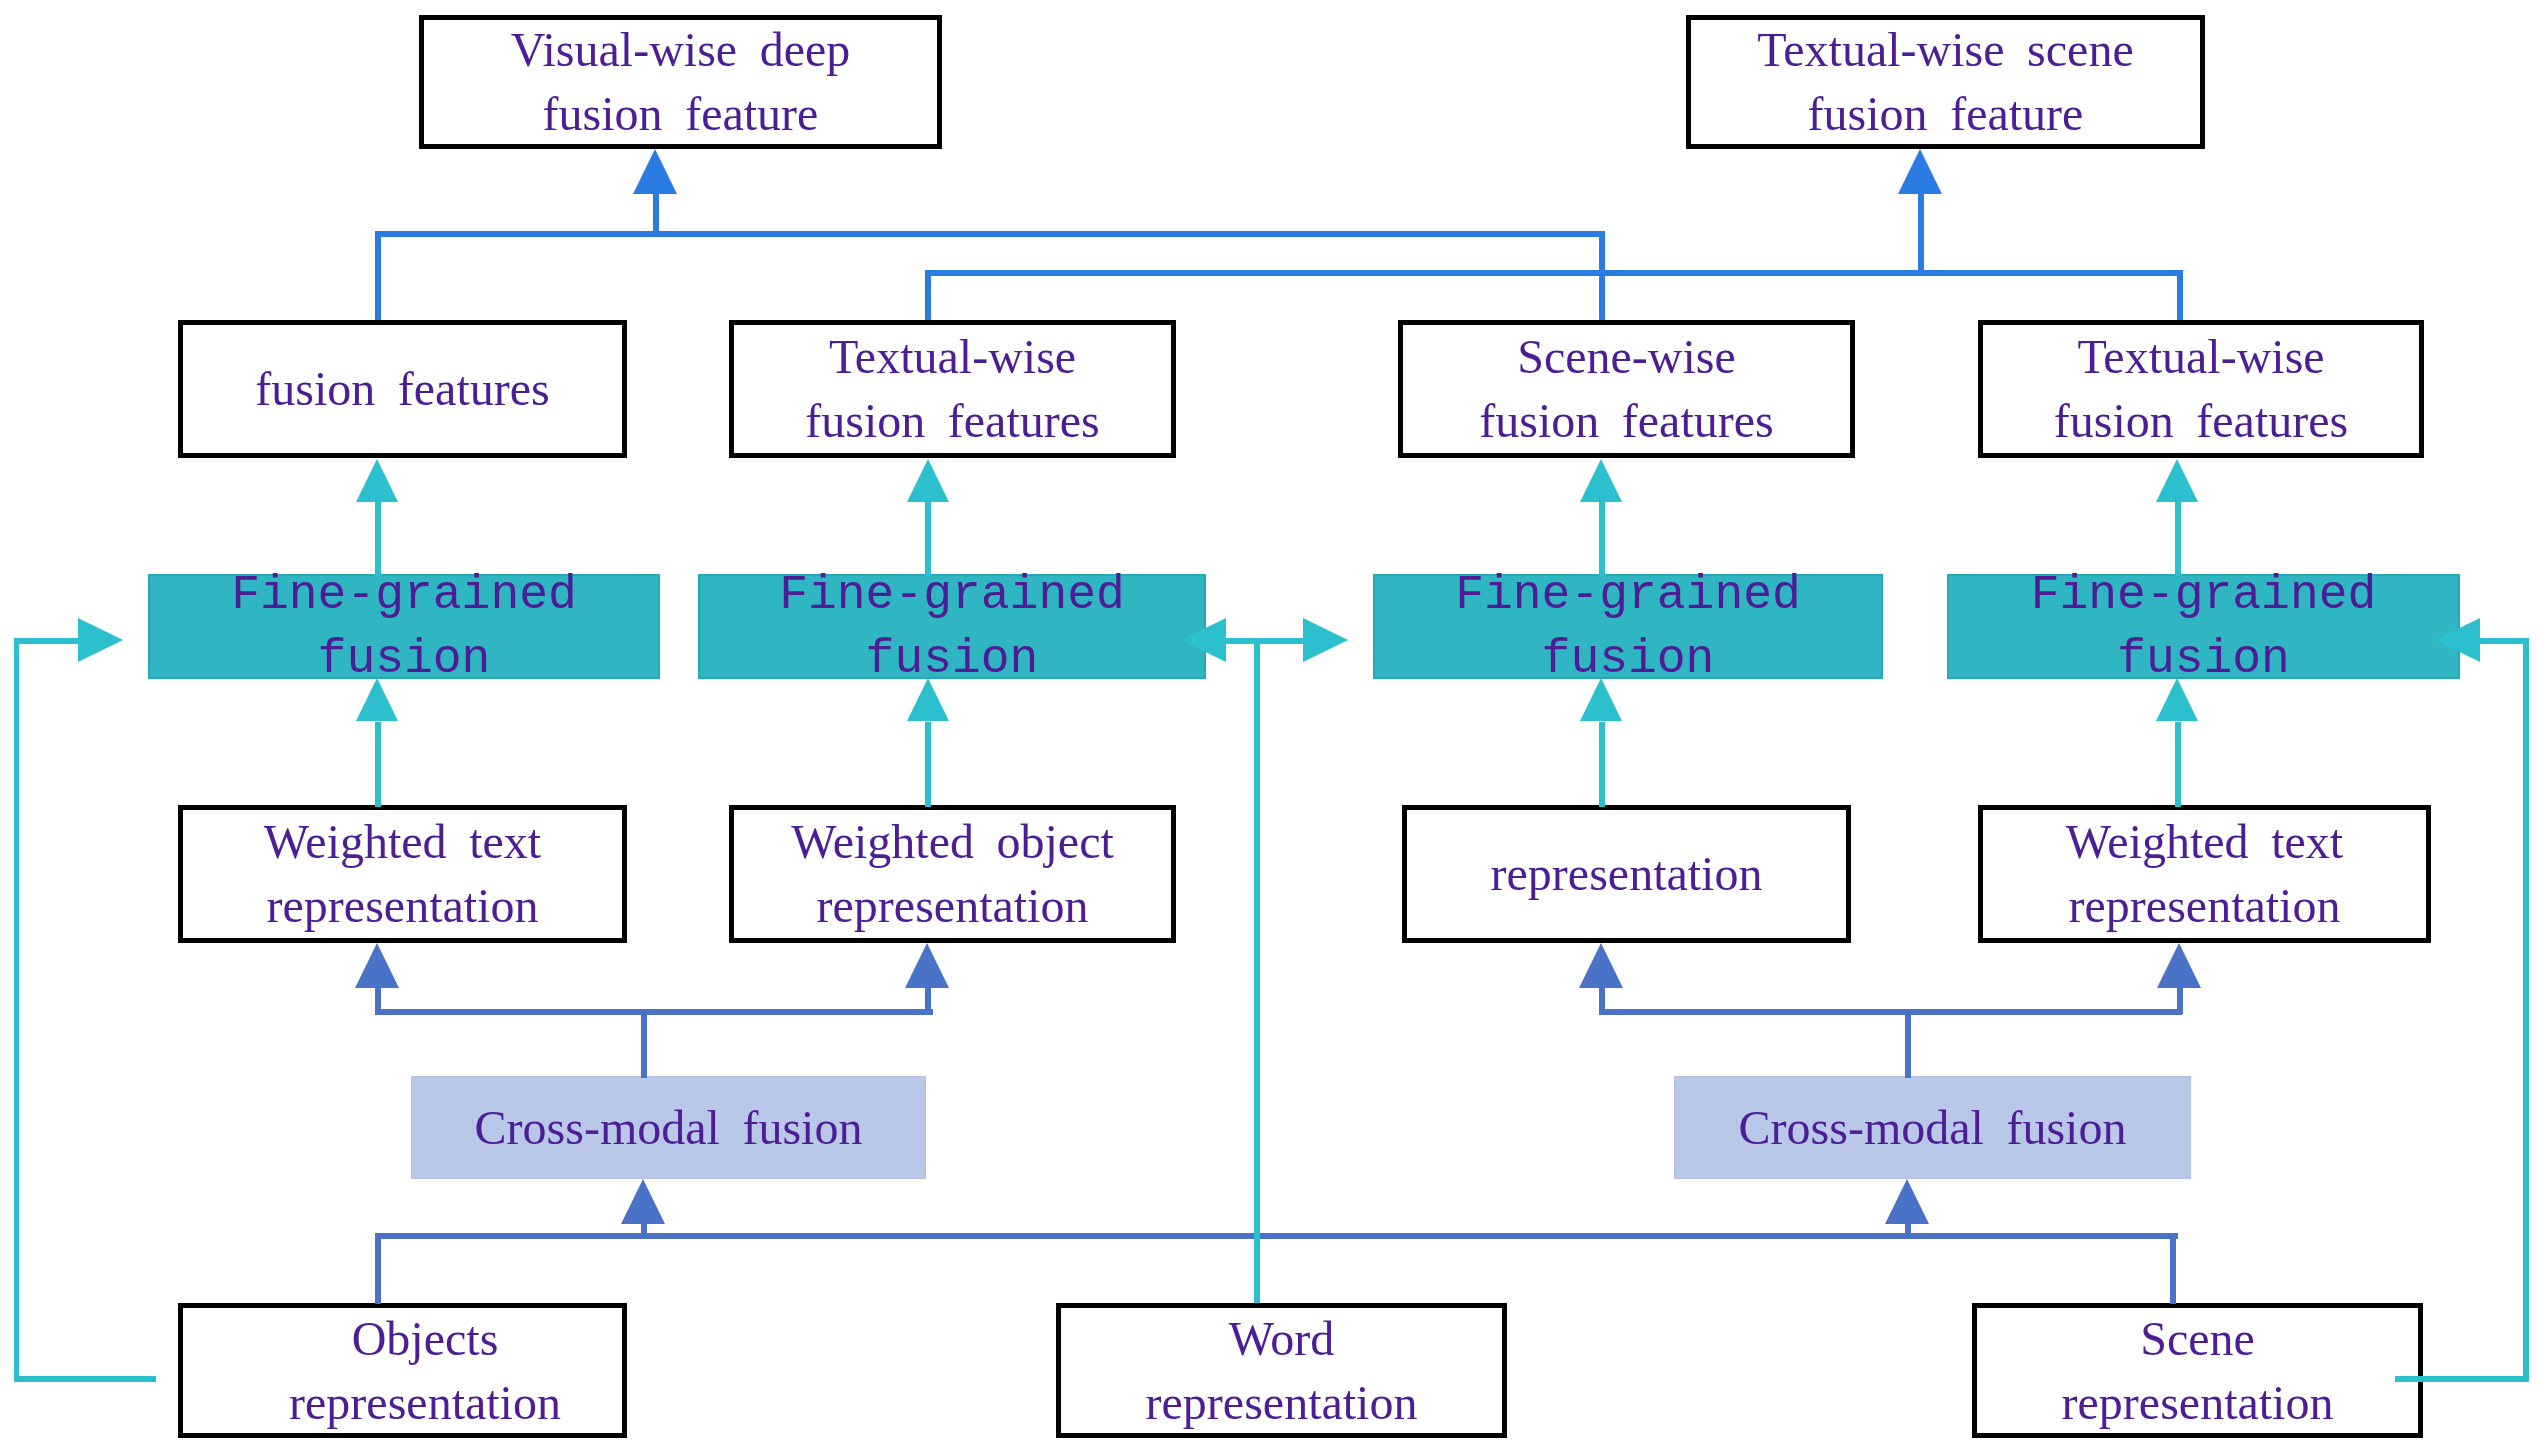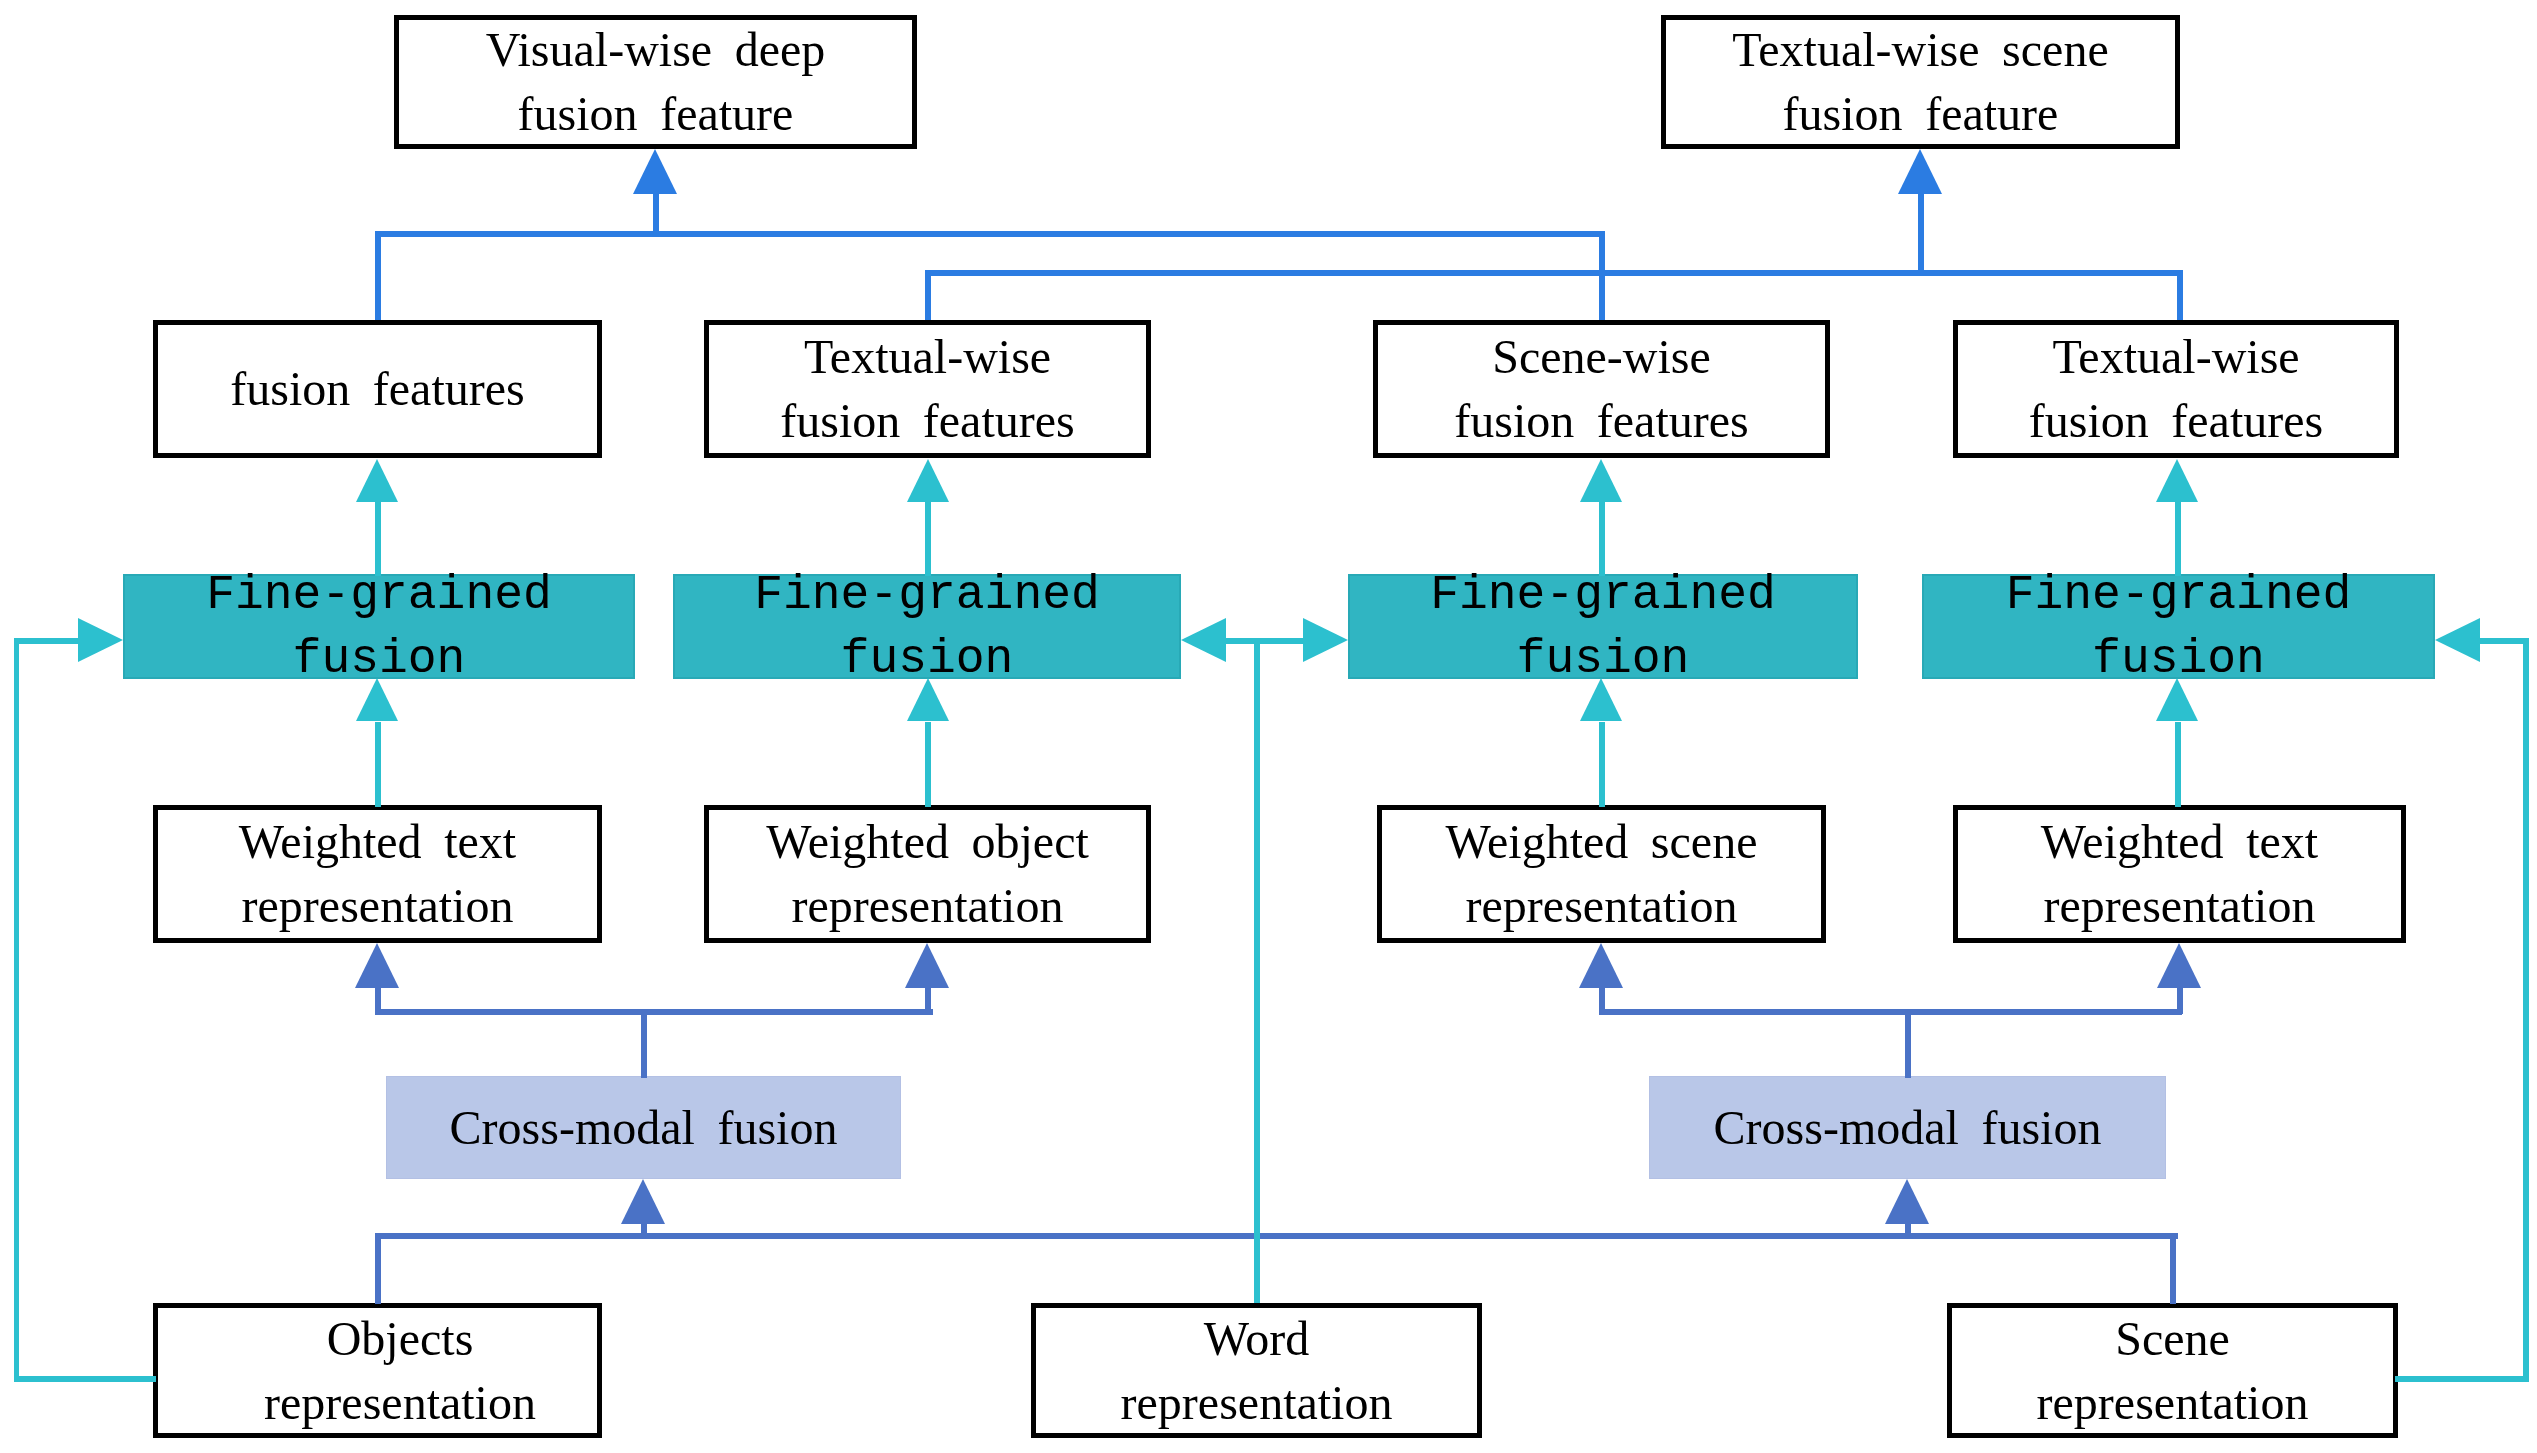--- a/index.html
+++ b/index.html
@@ -1,20 +1,20 @@
 <!DOCTYPE html>
 <html style="--background: #ffffff; --box-border: #000000; --bright-blue: #2b7ce2; --muted-blue: #4a72c6; --teal-line: #2cc0cf; --teal-box-fill: #30b5c2; --teal-box-border: #28a9b6; --crossmodal-fill: #b9c7e8; --crossmodal-border: #b3c0e4;font-size:13px"><head>
 <meta charset="utf-8">
 <style>
   html,body{margin:0;padding:0;background:var(--background,#fff);}
   .canvas{position:relative;width:2538px;height:1453px;background:var(--background,#fff);
           font-family:"Liberation Serif","DejaVu Serif",serif;overflow:hidden;}
   .box{position:absolute;display:flex;flex-direction:column;justify-content:center;align-items:center;
-       box-sizing:border-box;text-align:center;font-size:48px;line-height:64px;color:#000000;
-       word-spacing:0.22em;}
+       box-sizing:border-box;text-align:center;font-size:48px;line-height:64px;color:#4c1d95;
+       word-spacing:0.22em;margin-left:25px;}
   .white-box{background:#fff;border:5.6px solid var(--box-border,#000);}
   .teal-box{background:var(--teal-box-fill,#30b5c2);border:2.4px solid var(--teal-box-border,#28a9b6);font-family:Liberation Mono, monospace;}
   .cm-box{background:var(--crossmodal-fill,#b9c7e8);border:1.6px solid var(--crossmodal-border,#b3c0e4);}
   .box span{display:block;}
   .h{position:absolute;height:5.6px;}
   .v{position:absolute;width:5.6px;}
   .blue{background:var(--bright-blue,#2b7ce2);}
   .mblue{background:var(--muted-blue,#4a72c6);}
   .teal{background:var(--teal-line,#2cc0cf);}
   .ah{position:absolute;width:0;height:0;}
@@ -69,21 +69,20 @@
 
   <div class="box white-box" style="left:153px;top:805px;width:449px;height:138px;">
     <span>Weighted text</span>
     <span>representation</span>
   </div>
   <div class="box white-box" style="left:704px;top:805px;width:447px;height:138px;justify-content:flex-end;">
     <span>Weighted object</span>
     <span>representation</span>
   </div>
   <div class="box white-box" style="left:1377px;top:805px;width:449px;height:138px;">
-    <span>Weighted scene</span>
     <span>representation</span>
   </div>
   <div class="box white-box" style="left:1953px;top:805px;width:453px;height:138px;">
     <span>Weighted text</span>
     <span>representation</span>
   </div>
 
   <div class="box cm-box" style="left:386px;top:1076px;width:515px;height:103px;">
     <span>Cross-modal fusion</span>
   </div>

